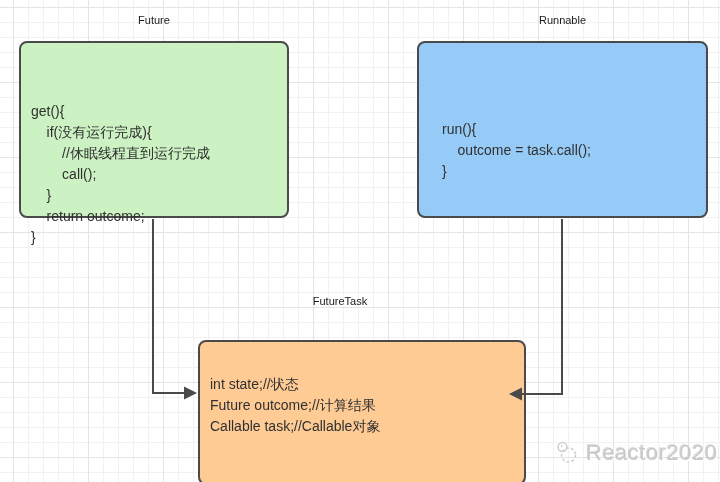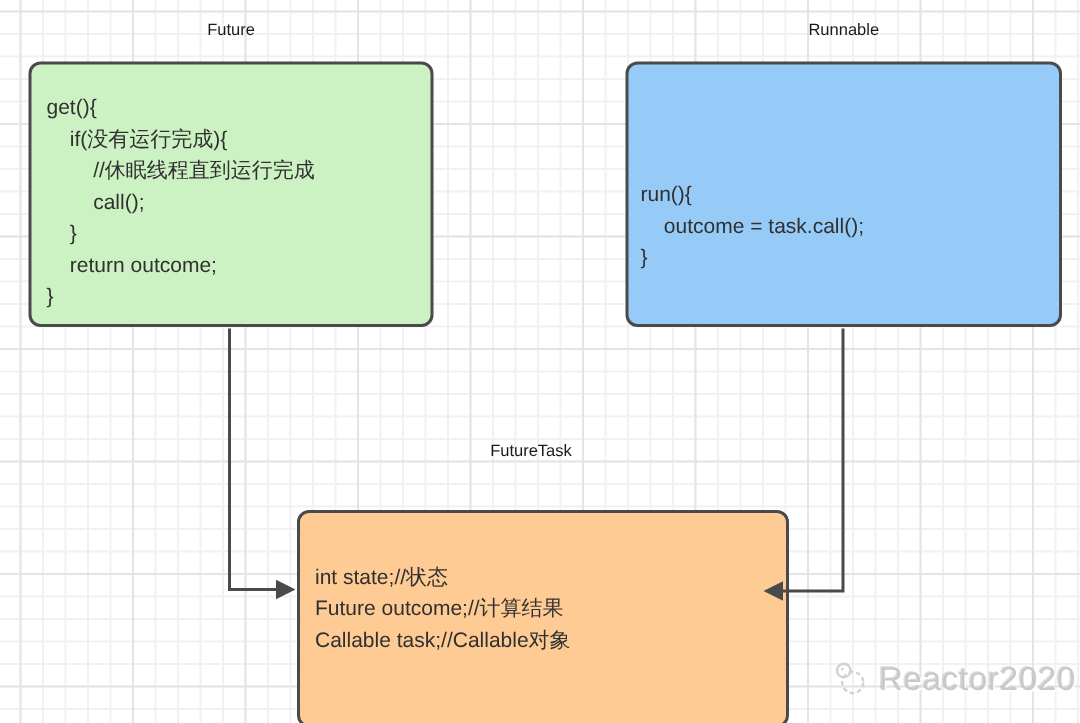--- a/index.html
+++ b/index.html
@@ -34,28 +34,28 @@
     flex-direction: column;
   }
   .code-block {
     white-space: pre;
     font-size: 14px;
     line-height: 21px;
     color: #303030;
   }
   .code-line { white-space: pre; }
   #future-box   { left: 19px;  top: 41px;  width: 270px; height: 177px; }
-  #future-box .code-block { padding: 18px 8px 0 10px; }
+  #future-box .code-block { padding: 18px 8px 0 10px; margin-top: 40px; }
   #runnable-box { left: 417px; top: 41px;  width: 291px; height: 177px; justify-content: center; }
-  #runnable-box .code-block { padding-left: 8px; margin-top: 41px; }
+  #runnable-box .code-block { padding-left: 23px; margin-top: 41px; }
   #futuretask-box { left: 198px; top: 340px; width: 328px; height: 145px; }
   #futuretask-box .code-block { padding: 32px 8px 0 10px; }
   #future-title   { left: 19px;  top: 7px;   width: 270px; }
   #runnable-title { left: 417px; top: 7px;   width: 291px; }
-  #futuretask-title { left: 198px; top: 288px; width: 312px; }
+  #futuretask-title { left: 184px; top: 288px; width: 312px; }
   .connectors {
     position: absolute;
     left: 0; top: 0;
     width: 720px; height: 482px;
     pointer-events: none;
   }
   .watermark {
     position: absolute;
     left: 554px;
     top: 440px;

